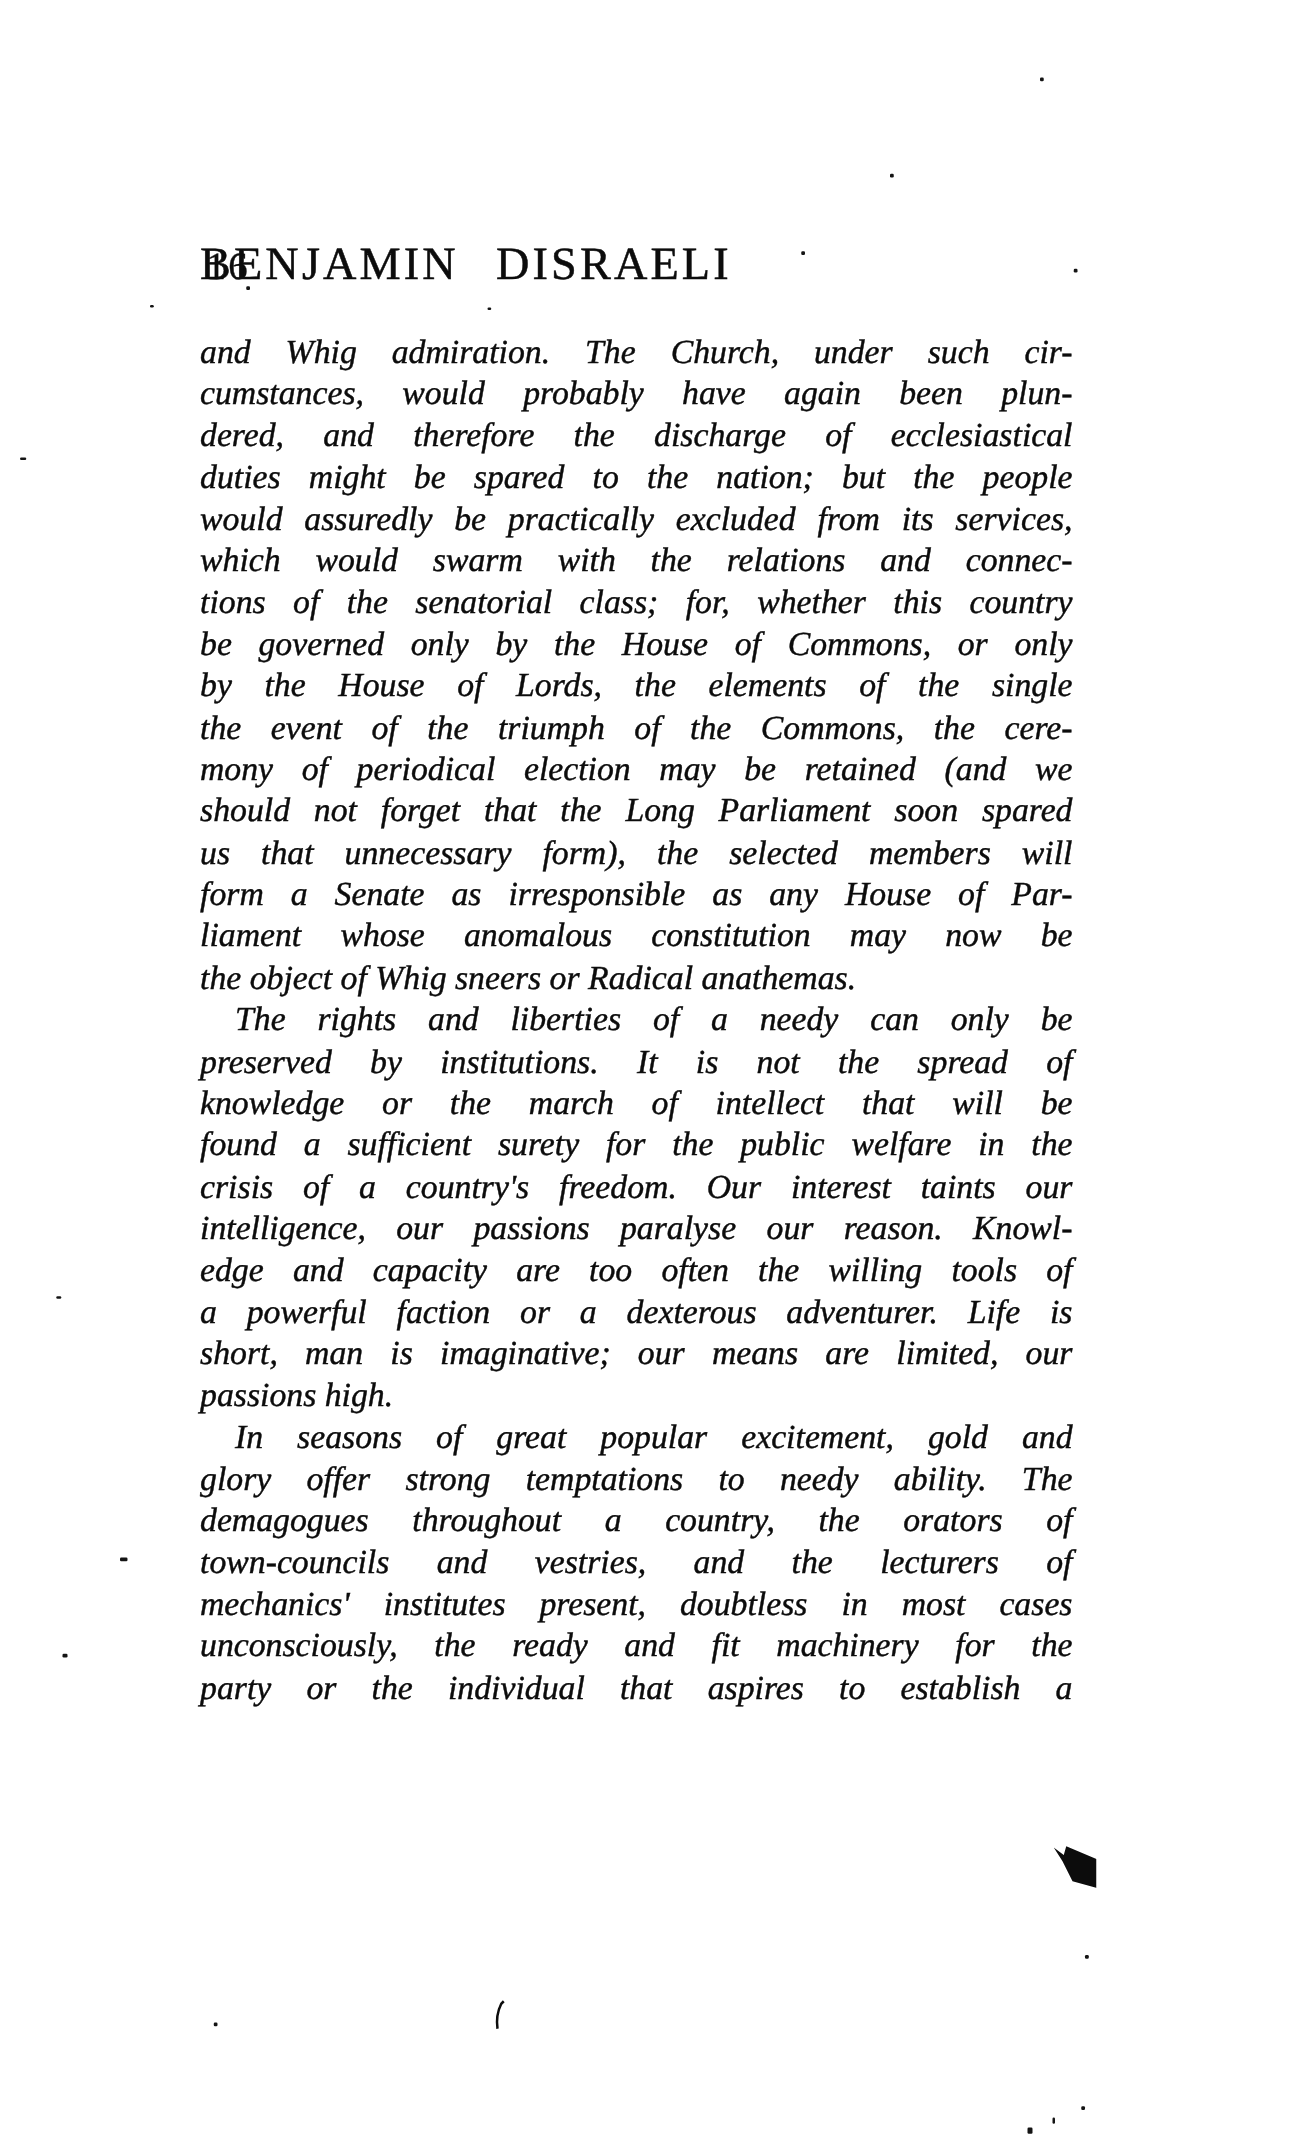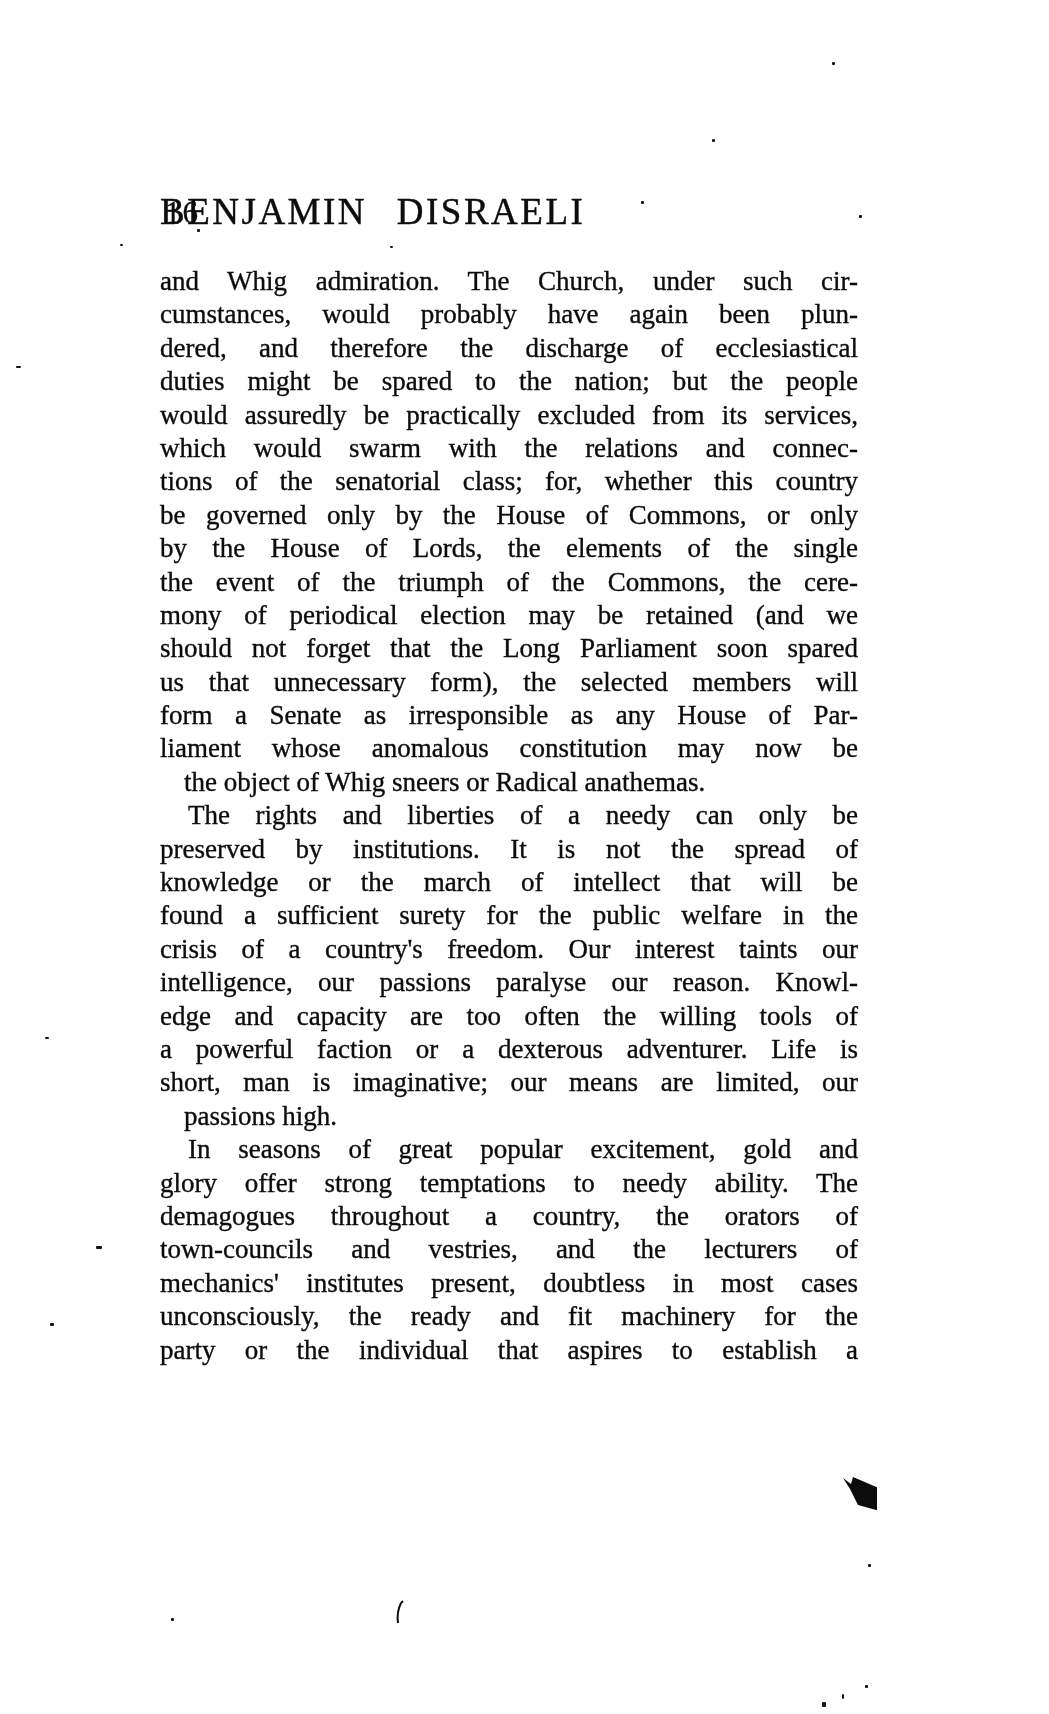--- a/index.html
+++ b/index.html
@@ -48,23 +48,24 @@
     width: 698px;
   }
   .line {
     height: 33.4px;
     font-size: 27px;
     line-height: 33.4px;
     text-align: justify;
     text-align-last: justify;
     -webkit-text-stroke: 0.35px #0c0c0c;
     white-space: normal;
+    font-style: italic;
   }
   .line.indent { text-indent: 28px; }
-  .line.last { text-align-last: left; margin-left: 24px; }
+  .line.last { text-align-last: left; }
   .speck {
     position: absolute;
     background: #141414;
     border-radius: 1px;
   }
   .mark-svg { position: absolute; }
 </style>
 </head>
 <body>
 

